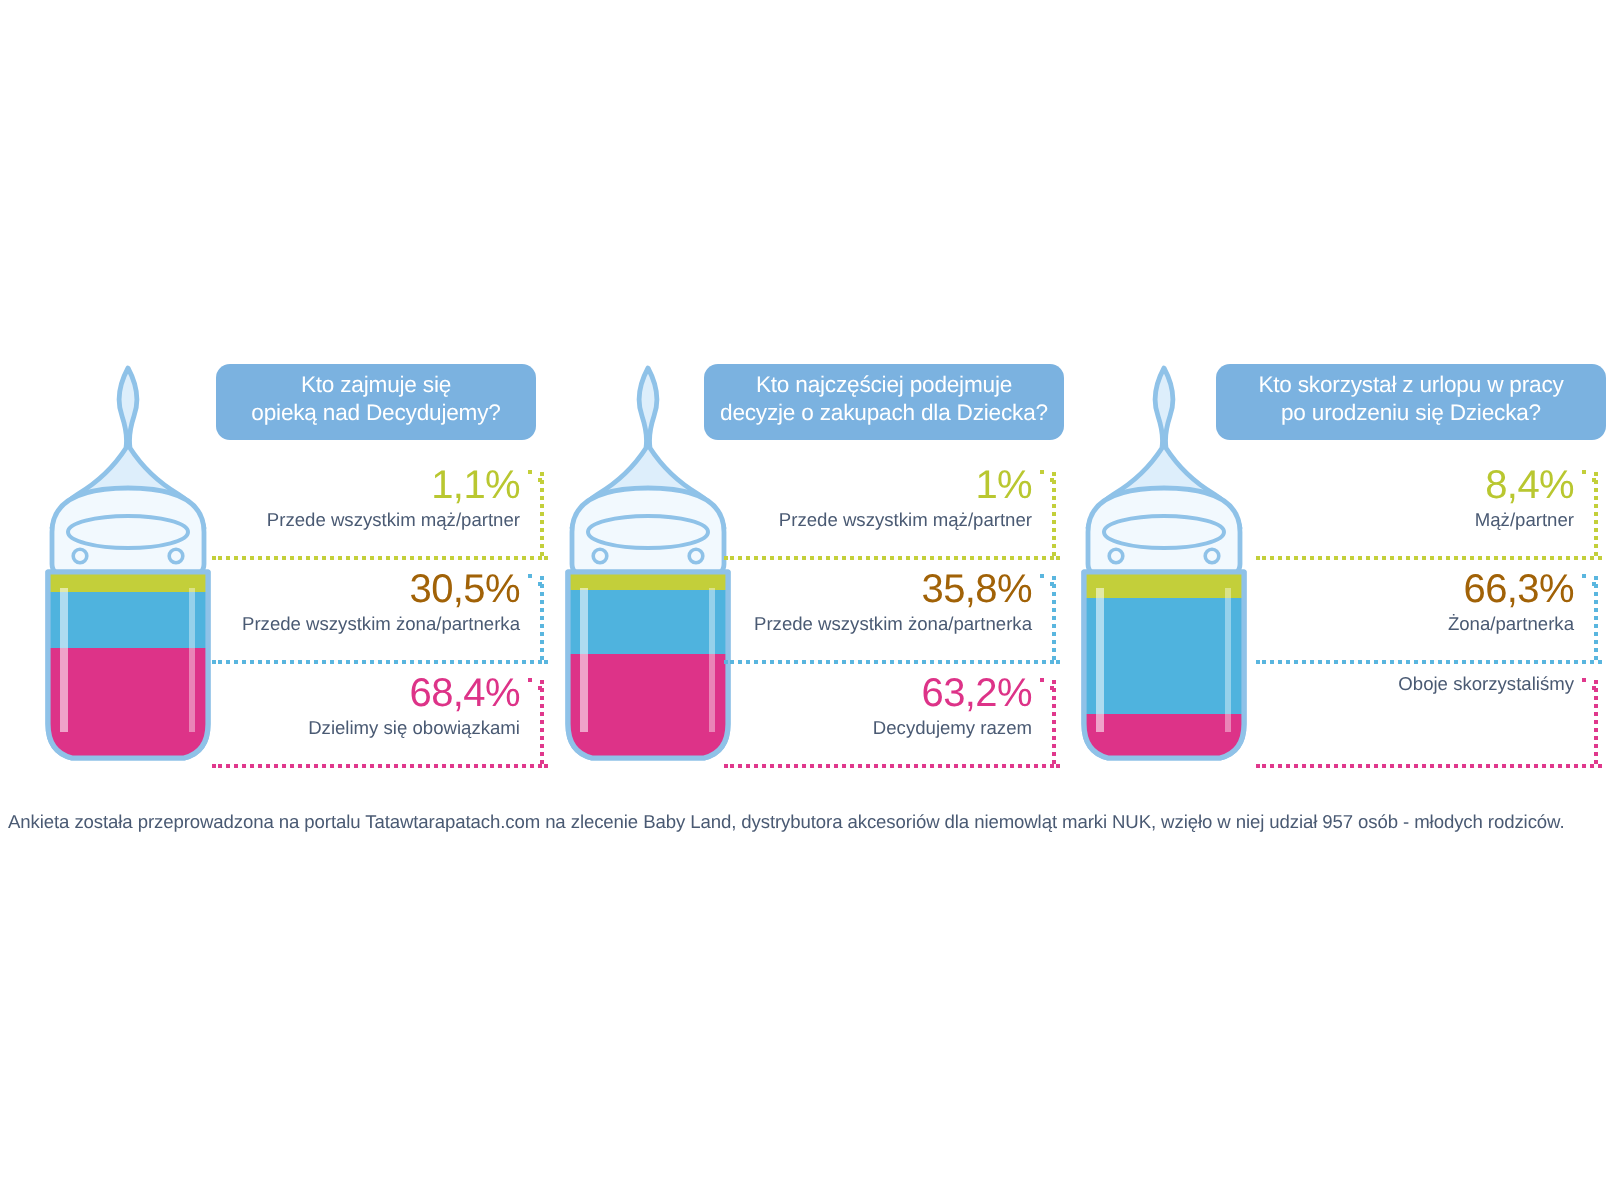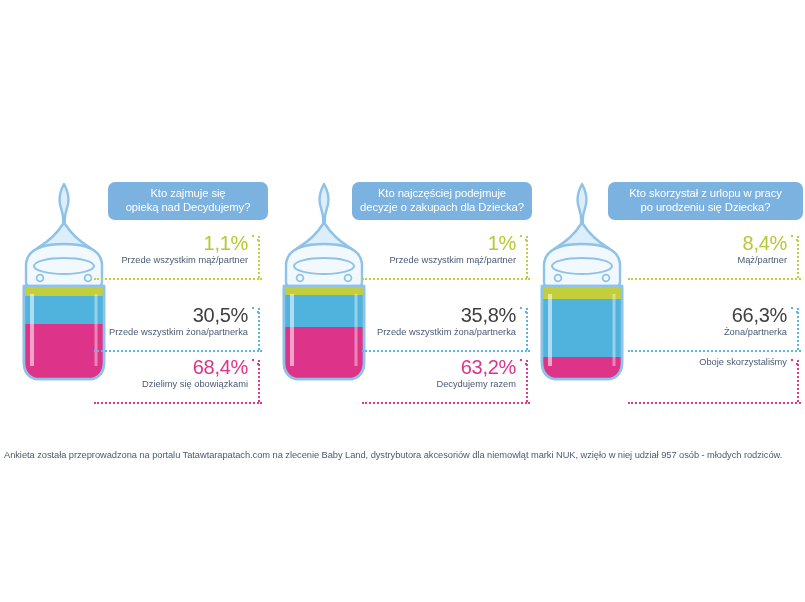--- a/index.html
+++ b/index.html
@@ -30,21 +30,21 @@
     letter-spacing:-0.1px;
     box-sizing:border-box;
   }
   .panel-1 .banner{left:106px;width:160px;}
   .panel-2 .banner{left:90px;width:180px;}
   .panel-3 .banner{left:88px;width:195px;}
   .banner .bl{display:block;white-space:nowrap;}
 
   
   .stats{position:absolute;top:62px;}
-  .panel-1 .stats{left:92px;width:168px;}
+  .panel-1 .stats{left:104px;width:168px;}
   .panel-2 .stats{left:100px;width:168px;}
   .panel-3 .stats{left:108px;width:173px;}
 
   .stat{position:relative;height:52px;}
   .stat .pct{
     text-align:right;font-size:20px;line-height:22px;
     font-weight:400;letter-spacing:-0.3px;
     padding-right:14px;
   }
   .stat .lbl{
@@ -61,30 +61,29 @@
   }
   .stat .dot-a,.stat .dot-b{
     position:absolute;width:2px;height:2px;background:currentColor;
   }
   .stat .dot-a{right:8px;top:3px;}
   .stat .dot-b{right:3px;top:7px;}
 
   .s-green{color:#c3cf3a;}
   .s-green .pct{color:#b9c730;}
   .s-cyan{color:#5ab6df;}
-  .s-cyan .pct{color:#404040;margin-top:20px;}
+  .s-cyan .pct{color:#a16207;}
   .s-pink{color:#e0388c;}
   .s-pink .pct{color:#dd3388;padding-left:47px;}
 
   
   .footer{
     position:absolute;left:4px;top:406px;width:800px;
     font-size:9.3px;color:#4a5a73;white-space:nowrap;
     letter-spacing:-0.05px;
-    margin-top:44px;
   }
 </style>
 </head>
 <body>
 
 <div id="canvas">
 
   <div class="panel panel-1">
 
     <div class="bottle">

